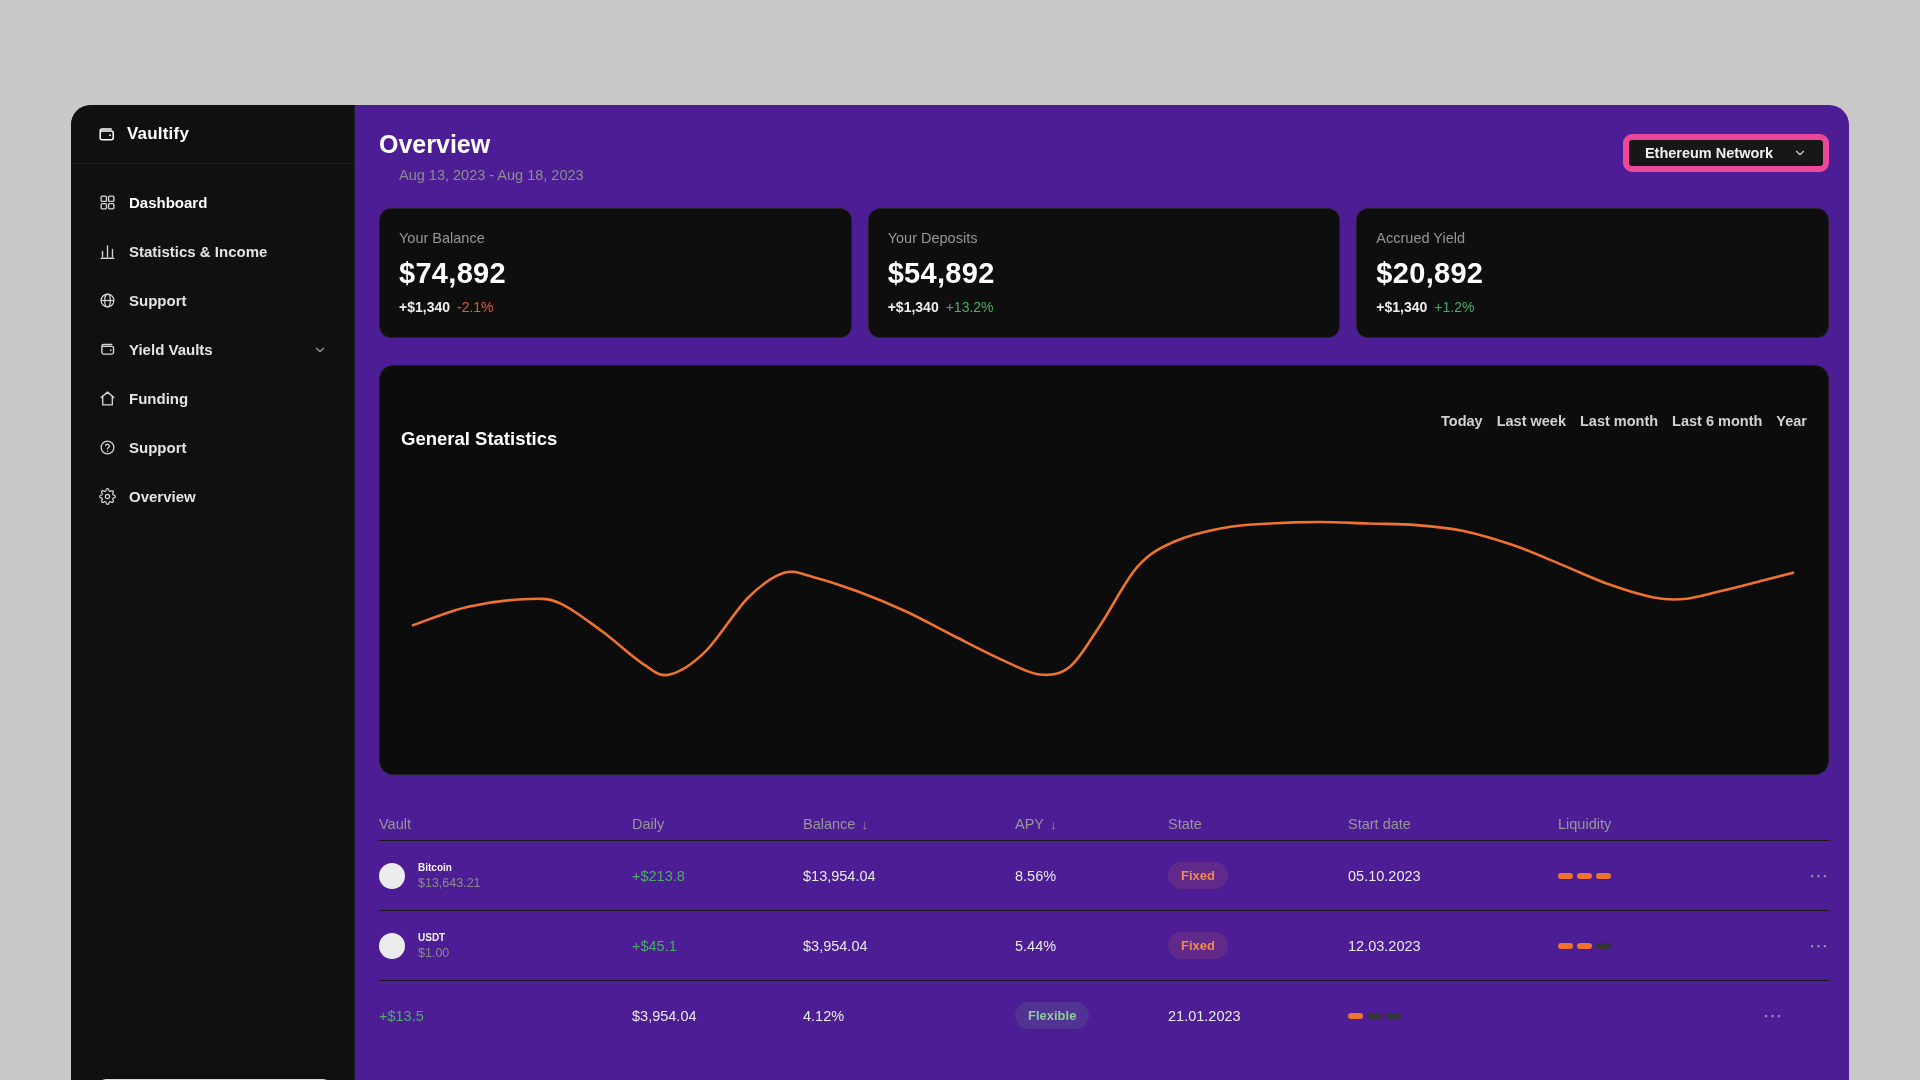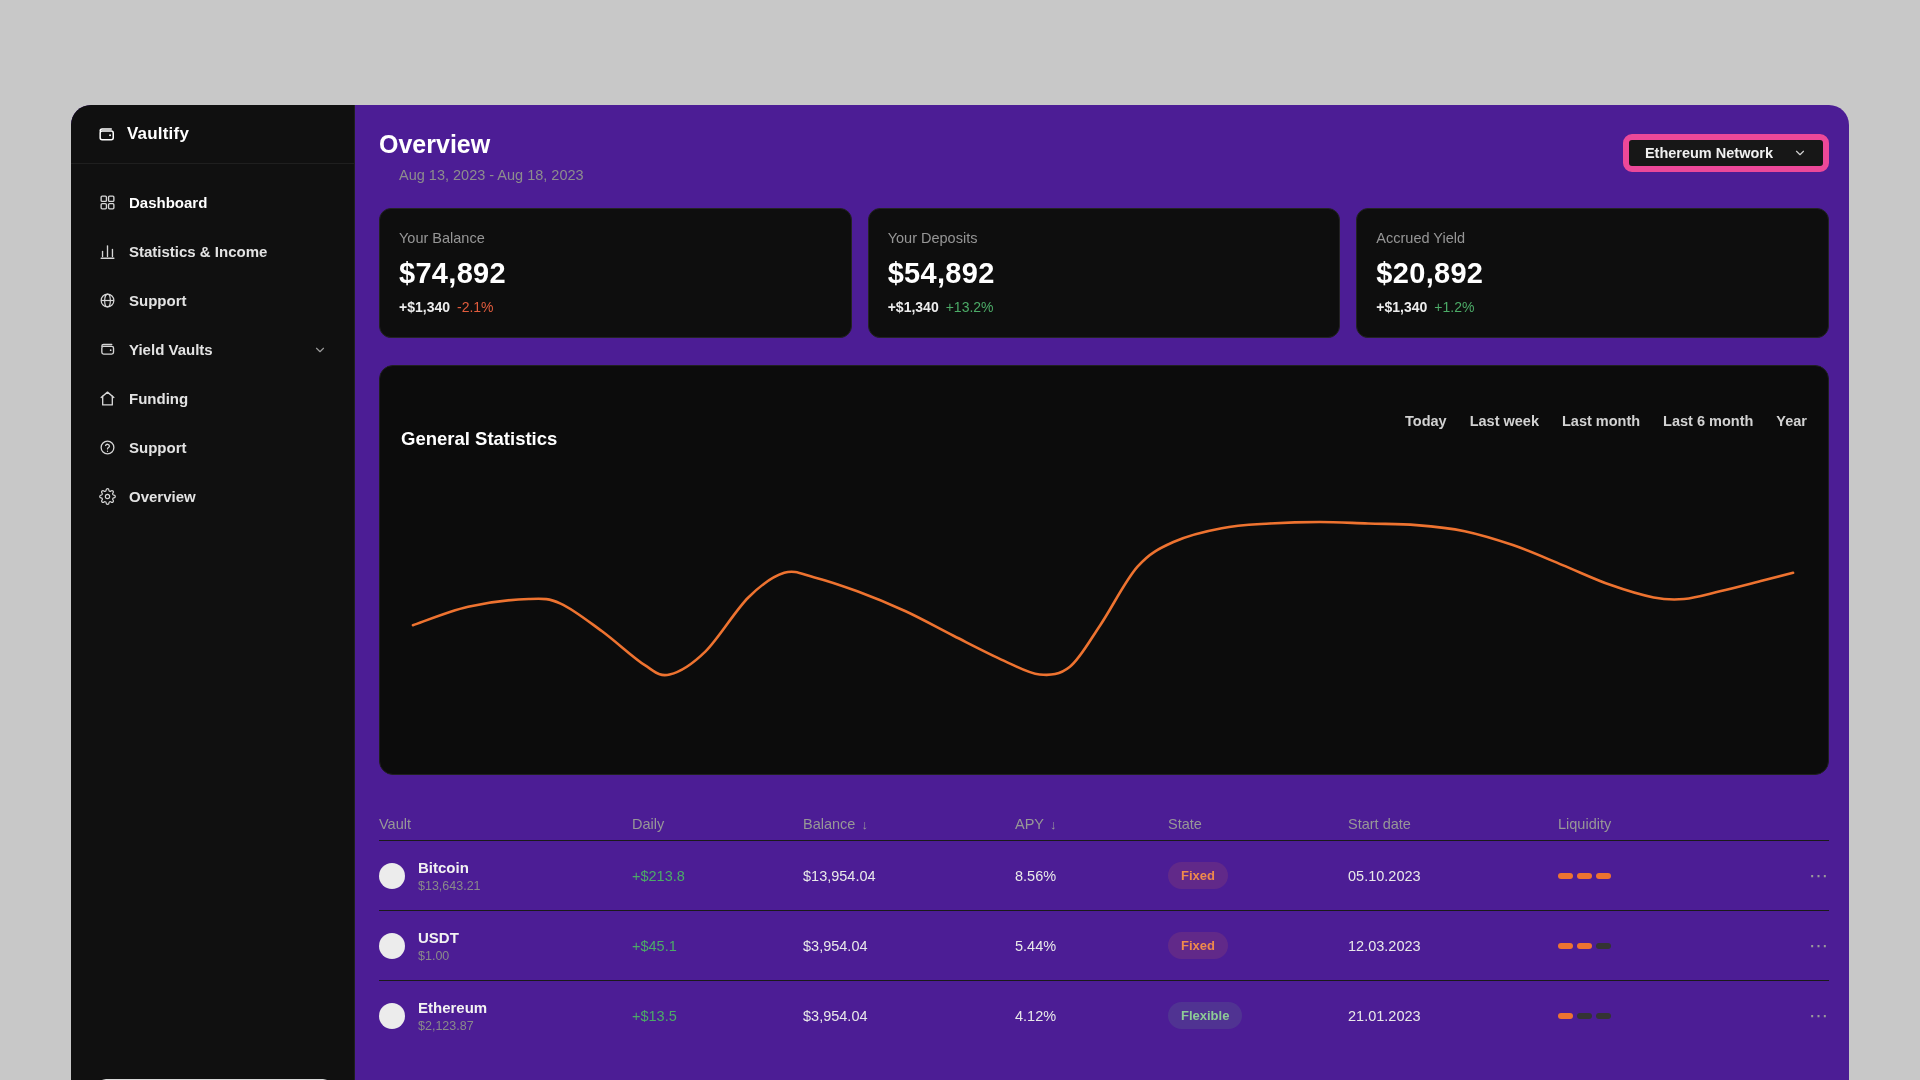--- a/index.html
+++ b/index.html
@@ -42,34 +42,34 @@
   .stat-label { color:#969696; font-size:14.5px; }
   .stat-value { color:#fff; font-size:29px; font-weight:700; margin-top:11px; letter-spacing:.3px; }
   .stat-change { margin-top:9px; font-size:14px; display:flex; gap:7px; align-items:center; }
   .stat-change .amount { color:#ededed; font-weight:600; }
   .percent.pos { color:#4cab67; }
   .percent.neg { color:#e25c3d; }
 
   .panel { margin-top:27px; height:410px; background:#0c0c0c; border:1px solid #202020; border-radius:14px; padding:25px 21px 0; }
   .panel-head { display:flex; justify-content:space-between; align-items:center; }
   .panel-title { color:#fff; font-size:18.5px; font-weight:700;margin-top:37px; }
-  .filters { display:flex; gap:23px; }
+  .filters { display:flex; gap:14px; }
   .filter { color:#d2d2d2; font-size:14.5px; font-weight:600; cursor:pointer; }
   .chart { display:block; width:100%; height:330px; margin-top:10px; }
 
   
   .table { margin-top:33px; }
   .tr { display:grid; grid-template-columns:253px 171px 212px 153px 180px 210px 1fr 46px; align-items:center; }
   .thead { height:32px; color:#979797; font-size:14.5px; }
   .th { display:flex; gap:6px; align-items:center; cursor:pointer; }
   .sort { font-size:13px; color:#9a9a9a; }
   .row { height:70px; border-top:1px solid #1a1a1a; cursor:pointer; }
   .vault-cell { display:flex; align-items:center; gap:13px; }
   .coin { width:26px; height:26px; border-radius:50%; background:#ececec; flex-shrink:0; }
-  .vault-name { color:#f2f2f2; font-size:15px; font-weight:600; }
+  .vault-name { color:#f2f2f2; font-size:10px; font-weight:600; }
   .vault-price { color:#8a8a8a; font-size:12.5px; margin-top:3px; }
   .daily { color:#4cab67; font-size:14.5px; }
   .cell { color:#e9e9e9; font-size:14.5px; }
   .badge { display:inline-flex; padding:6px 13px; border-radius:999px; font-size:13px; font-weight:600; }
   .badge.fixed { color:#f08a4b; background:rgba(240,120,60,.13); }
   .badge.flexible { color:#8ecb96; background:rgba(110,200,130,.13); }
   .dots { display:flex; gap:4px; }
   .dot { width:15px; height:6px; border-radius:3px; background:#343434; }
   .dot.on { background:#ee7330; }
   .menu-btn { color:#9a9a9a; font-size:19px; text-align:right; cursor:pointer; letter-spacing:1px; }
@@ -297,27 +297,20 @@
         <div class="cell">12.03.2023</div>
         <div class="dots">
             <span class="dot on"></span>
             <span class="dot on"></span>
             <span class="dot"></span>
           </div>
         <div class="menu-btn">⋯</div>
       </div>
 
       <div class="tr row">
-        <div class="vault-cell">
-          <span class="coin"></span>
-          <span>
-            <div class="vault-name">Ethereum</div>
-            <div class="vault-price">$2,123.87</div>
-          </span>
-        </div>
         <div class="daily">+$13.5</div>
         <div class="cell">$3,954.04</div>
         <div class="cell">4.12%</div>
         <div><span class="badge flexible">Flexible</span></div>
         <div class="cell">21.01.2023</div>
         <div class="dots">
             <span class="dot on"></span>
             <span class="dot"></span>
             <span class="dot"></span>
           </div>

